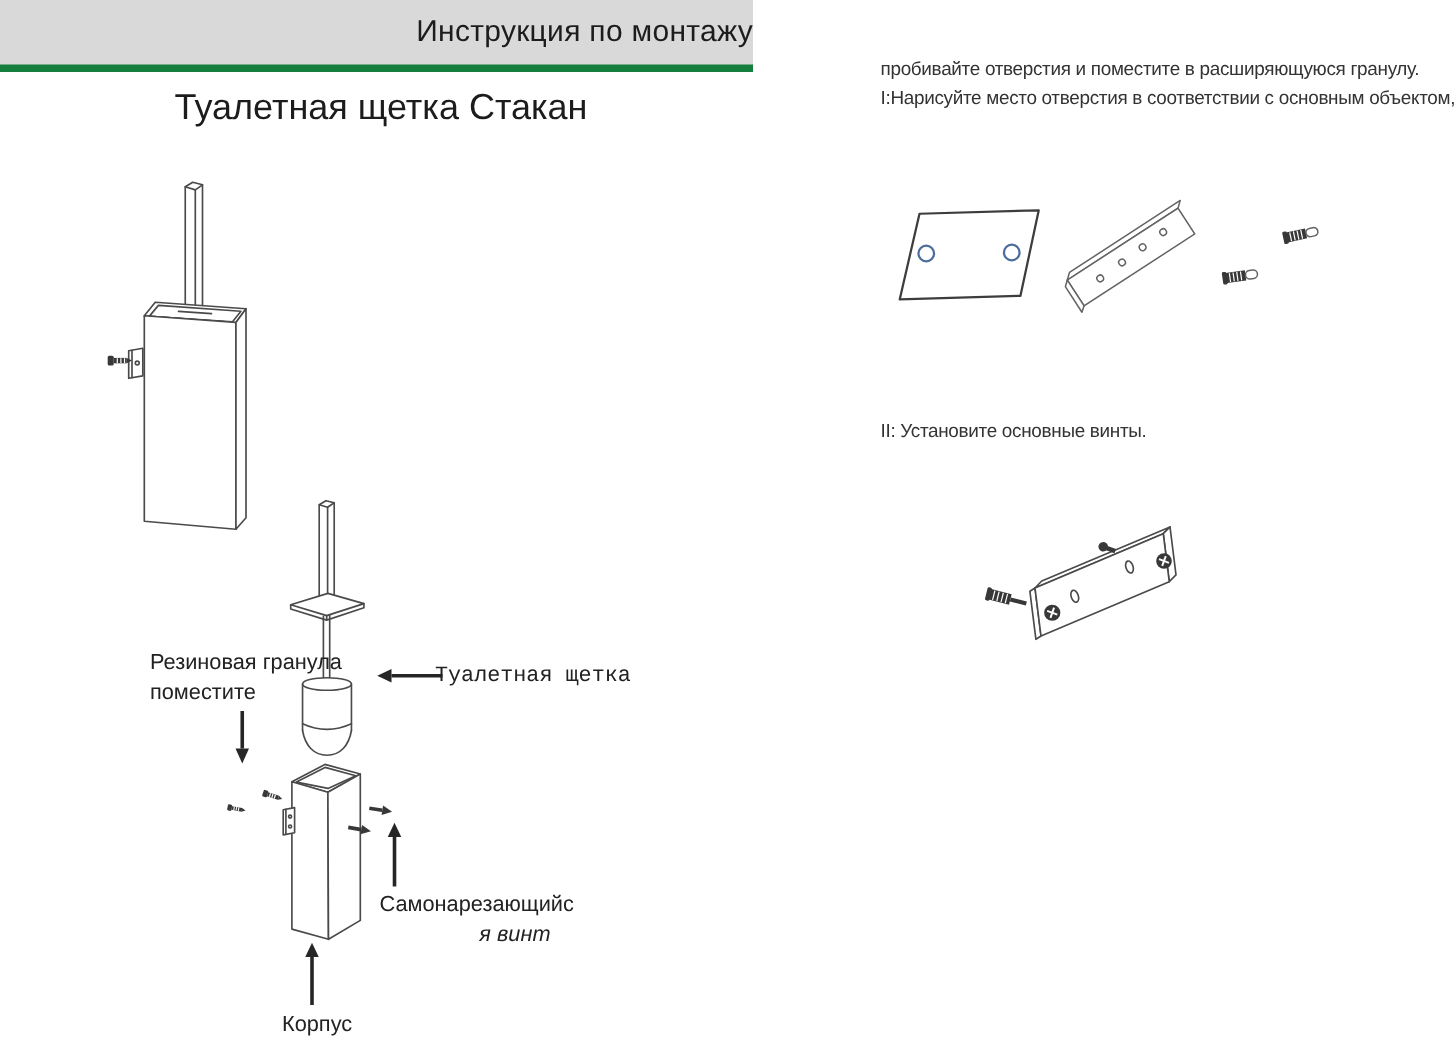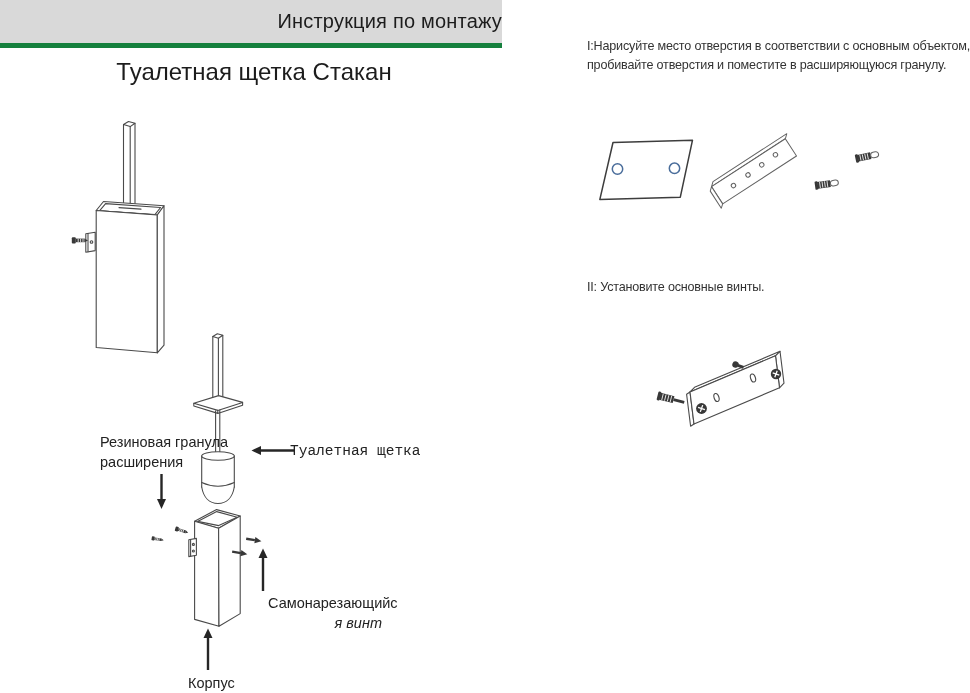--- a/index.html
+++ b/index.html
@@ -194,33 +194,33 @@
         <path class="cross" d="M-3.3,-1.2 L3.3,1.2 M-1.2,3.3 L1.2,-3.3"></path>
       </g>
       <g transform="translate(735.5,364.5) rotate(20)">
         <circle class="dk" r="3.2"></circle>
         <rect class="dk" x="2.5" y="-1.5" width="6" height="3"></rect>
       </g>
     </g>
   </svg>
 
   <div class="steptxt" style="left:587px;top:37px;">
+    <div>пробивайте отверстия и поместите в расширяющуюся гранулу.</div>
     <div>I:Нарисуйте место отверстия в соответствии с основным объектом,</div>
-    <div>пробивайте отверстия и поместите в расширяющуюся гранулу.</div>
   </div>
 
   <div class="steptxt" style="left:587px;top:278px;">II: Установите основные винты.</div>
 
   <div class="lbl" style="left:68px;top:433px;margin-left:32px;">
     <div>Резиновая гранула</div>
-    <div>расширения</div>
+    <div>поместите</div>
   </div>
 
   <div class="lbl" style="left:290px;top:442px;font-family:Liberation Mono, monospace;">Туалетная щетка</div>
 
-  <div class="lbl" style="left:253px;top:594px;width:114px;margin-left:15px;">
+  <div class="lbl" style="left:253px;top:594px;width:114px;">
     <div>Самонарезающийс</div>
     <div class="center-line">я винт</div>
   </div>
 
   <div class="lbl" style="left:188px;top:674px;">Корпус</div>
 
 </div>
 
 </body></html>

